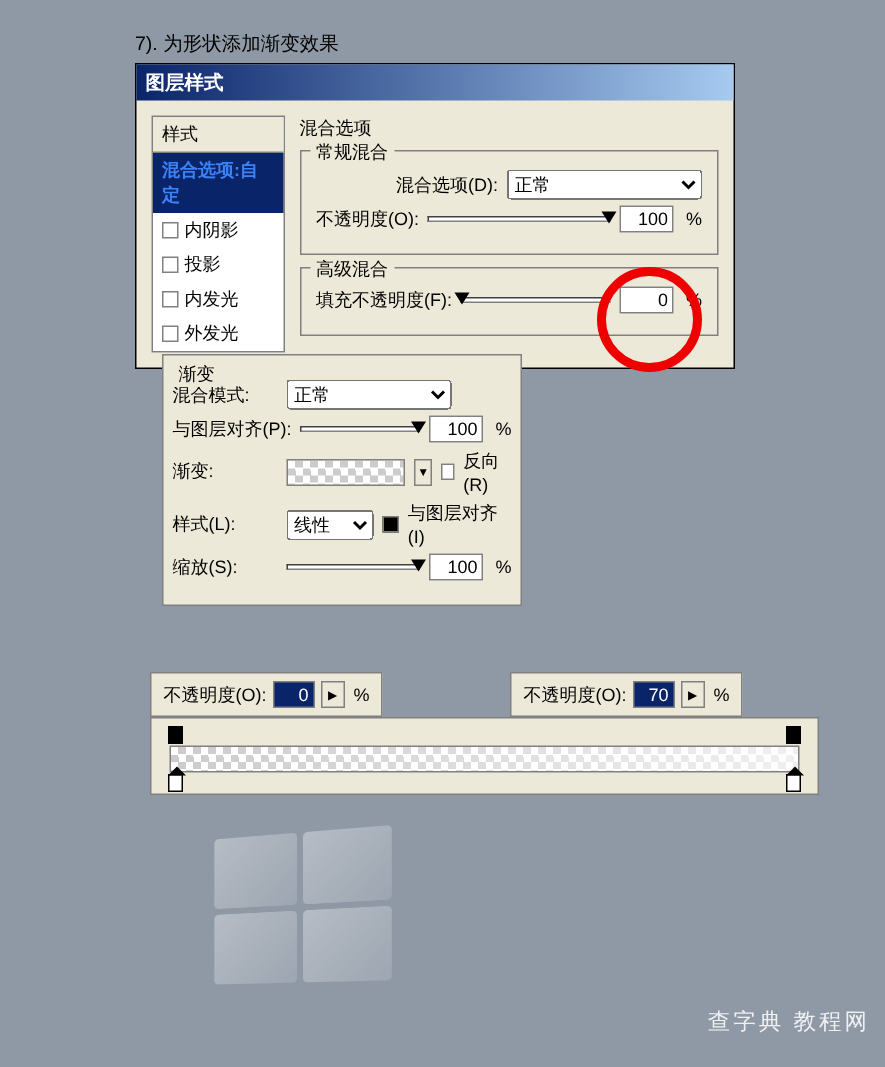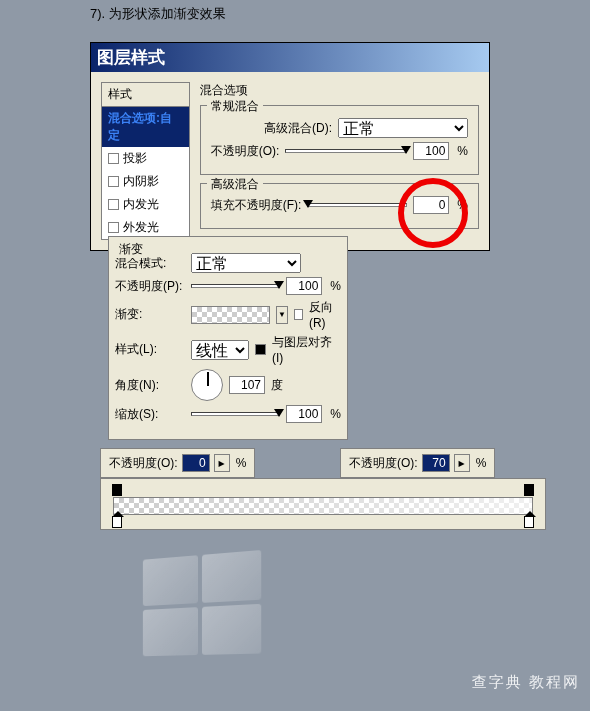--- a/index.html
+++ b/index.html
@@ -1,30 +1,30 @@
 <!DOCTYPE html>
 <html><head>
 <meta charset="utf-8">
 <style>
 * { box-sizing: border-box; margin: 0; padding: 0; }
 body { font-family: "SimSun", "宋体", sans-serif; font-size: 12px; background: #8f99a6; width: 590px; height: 711px; position: relative; overflow: hidden; }
 .step-label { position: absolute; color: #000; font-size: 13px; }
 .dialog { position: absolute; background: #ece9d8; border: 1px solid #000; }
-.title-bar { background: linear-gradient(to right, #0a246a, #a6caf0); color: #fff; padding: 3px 6px; font-size: 17px; font-weight: bold; font-family: Liberation Serif, serif; }
+.title-bar { background: linear-gradient(to right, #0a246a, #a6caf0); color: #fff; padding: 3px 6px; font-size: 13px; font-weight: bold; font-family: Liberation Serif, serif; }
 .dialog-body { display: flex; padding: 10px; gap: 10px; }
 .style-list { border: 1px solid #808080; background: #fff; width: 90px; }
 .style-header { background: #ece9d8; padding: 3px 6px; border-bottom: 1px solid #808080; }
 .style-item { padding: 3px 6px; display: flex; align-items: center; gap: 4px; }
 .style-item.sel { background: #0a246a; color: #3b82f6; font-weight: bold; }
 .checkbox { width: 11px; height: 11px; border: 1px solid #808080; background: #fff; display: inline-block; }
 .fieldset { border: 1px solid #808080; padding: 8px 10px 10px; margin-bottom: 8px; position: relative; }
 .fieldset-label { position: absolute; top: -8px; left: 6px; background: #ece9d8; padding: 0 4px; font-size: 12px; }
 .row { display: flex; align-items: center; justify-content: flex-end; gap: 6px; margin: 4px 0; }
 .row label { white-space: nowrap; }
-select { font-size: 16px; height: 20px; }
+select { font-size: 12px; height: 20px; }
 .slider { height: 4px; background: #fff; border: 1px solid #808080; border-top-color: #404040; border-left-color: #404040; position: relative; flex: 1; }
 .slider-thumb { position: absolute; top: -4px; width: 0; height: 0; border-left: 5px solid transparent; border-right: 5px solid transparent; border-top: 8px solid #000; }
 .num-input { width: 36px; height: 18px; border: 1px solid #808080; background: #fff; text-align: right; padding: 0 3px; font-size: 12px; }
 .pct { margin-left: 2px; }
 .circle-highlight { position: absolute; width: 70px; height: 70px; border: 6px solid #e00; border-radius: 50%; }
 .gradient-panel { position: absolute; background: #ece9d8; border: 1px solid #808080; padding: 12px 6px; }
 .gradient-panel .row { justify-content: flex-start; }
 .gradient-panel .row label { min-width: 70px; }
 .grad-preview { width: 100px; height: 18px; border: 1px solid #808080; background: repeating-conic-gradient(#ccc 0 25%, #fff 0 50%) 0 0/10px 10px; display: inline-block; }
 .grad-arrow { width: 14px; height: 18px; border: 1px solid #808080; background: #ece9d8; display: inline-flex; align-items: center; justify-content: center; font-size: 8px; }
@@ -41,53 +41,53 @@
 .stop.bottom::after { content: ''; position: absolute; left: -1px; top: -6px; border-left: 6px solid transparent; border-right: 6px solid transparent; border-bottom: 6px solid #000; }
 .logo-area { position: absolute; left: 140px; top: 555px; }
 .win-logo { display: grid; grid-template-columns: 58px 58px; grid-template-rows: 48px 48px; gap: 4px; transform: perspective(300px) rotateY(-10deg) skewY(-3deg); }
 .win-logo div { background: linear-gradient(135deg, rgba(255,255,255,0.35), rgba(255,255,255,0.12)); border-radius: 3px; }
 .watermark { position: absolute; right: 10px; bottom: 20px; color: rgba(255,255,255,0.85); font-size: 12px; text-align: left; line-height: 1.3; }
 .watermark .cn { font-size: 15px; letter-spacing: 2px; }
 </style>
 </head>
 <body>
 
-<div class="step-label" style="left:90px; top:5px">7). 为形状添加渐变效果</div>
+<div class="step-label" style="left:90px; top:20px">7). 为形状添加渐变效果</div>
 
 <div class="dialog" style="left:90px; top:42px; width:400px">
   <div class="title-bar">图层样式</div>
   <div class="dialog-body">
     <div class="style-list">
       <div class="style-header">样式</div>
       <div class="style-item sel">
           <span>混合选项:自定</span>
         </div>
       <div class="style-item">
           <span class="checkbox"></span>
-          <span>投影</span>
+          <span>内阴影</span>
         </div>
       <div class="style-item">
           <span class="checkbox"></span>
-          <span>内阴影</span>
+          <span>投影</span>
         </div>
       <div class="style-item">
           <span class="checkbox"></span>
           <span>内发光</span>
         </div>
       <div class="style-item">
           <span class="checkbox"></span>
           <span>外发光</span>
         </div>
     </div>
     <div style="flex:1">
       <div style="margin-bottom:6px">混合选项</div>
       <div class="fieldset">
         <div class="fieldset-label">常规混合</div>
         <div class="row">
-          <label>高级混合(D):</label>
+          <label>混合选项(D):</label>
           <select style="width:130px"><option>正常</option></select>
         </div>
         <div class="row">
           <label>不透明度(O):</label>
           <div class="slider" style="width:110px">
               <div class="slider-thumb" style="right:-5px"></div>
             </div>
           <input class="num-input" value="100" style="">
           <span class="pct">%</span>
         </div>
@@ -109,45 +109,39 @@
 
 <div class="circle-highlight" style="left:398px; top:178px"></div>
 
 <div class="gradient-panel" style="left:108px; top:236px; width:240px">
   <div class="fieldset-label" style="top:4px">渐变</div>
   <div class="row">
     <label>混合模式:</label>
     <select style="width:110px"><option>正常</option></select>
   </div>
   <div class="row">
-    <label>不透明度(P):</label>
+    <label>与图层对齐(P):</label>
     <div class="slider" style="width:80px">
         <div class="slider-thumb" style="right:-5px"></div>
       </div>
     <input class="num-input" value="100" style="">
     <span class="pct">%</span>
   </div>
   <div class="row">
     <label>渐变:</label>
     <span class="grad-preview"></span>
     <span class="grad-arrow">▼</span>
     <span class="checkbox"></span>
     <span>反向(R)</span>
   </div>
   <div class="row">
     <label>样式(L):</label>
     <select style="width:60px"><option>线性</option></select>
     <span class="checkbox" style="background:#000"></span>
     <span>与图层对齐(I)</span>
-  </div>
-  <div class="row">
-    <label>角度(N):</label>
-    <span class="angle-dial"></span>
-    <input class="num-input" value="107" style="">
-    <span>度</span>
   </div>
   <div class="row">
     <label>缩放(S):</label>
     <div class="slider" style="width:80px">
         <div class="slider-thumb" style="right:-5px"></div>
       </div>
     <input class="num-input" value="100" style="">
     <span class="pct">%</span>
   </div>
 </div>

